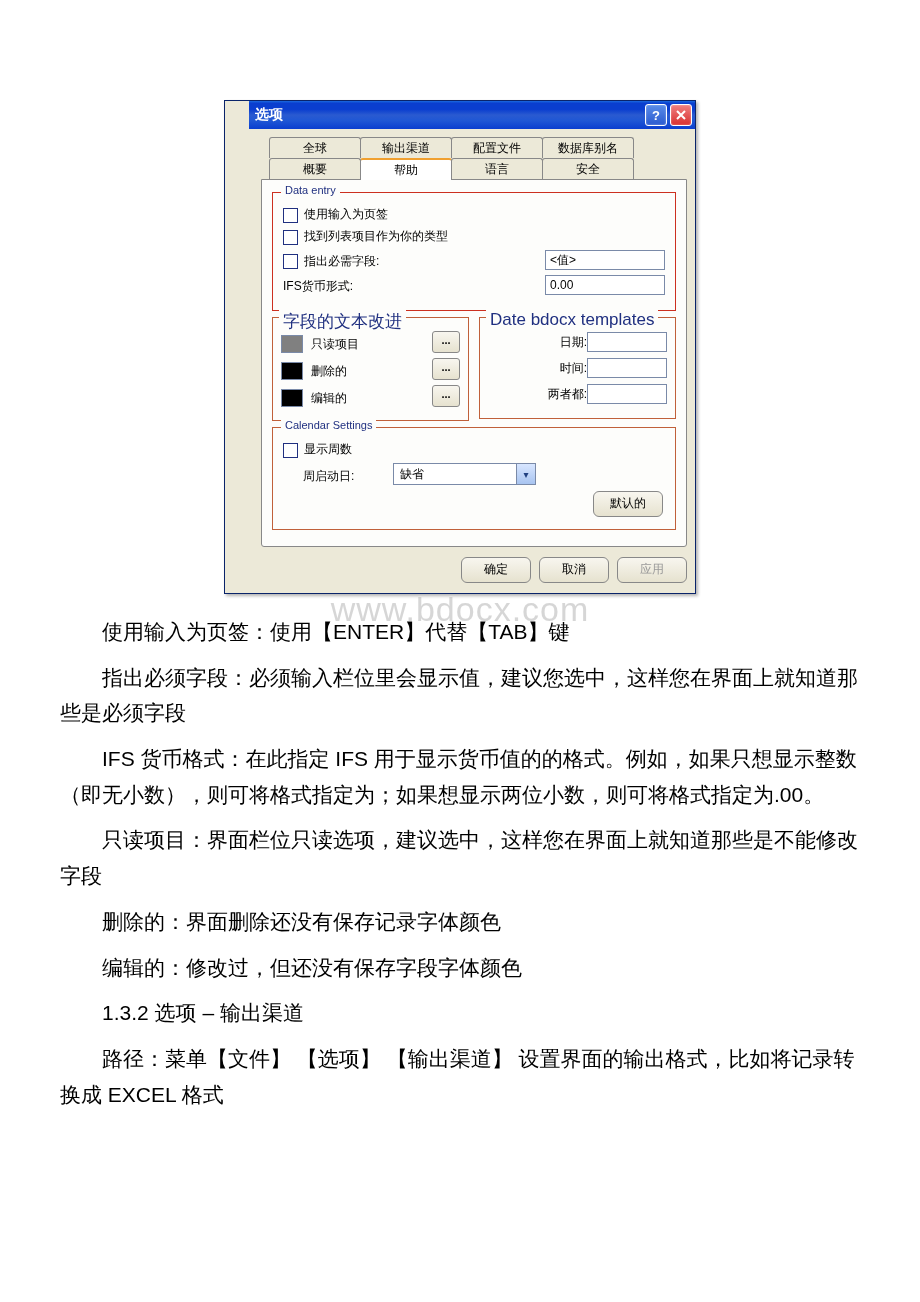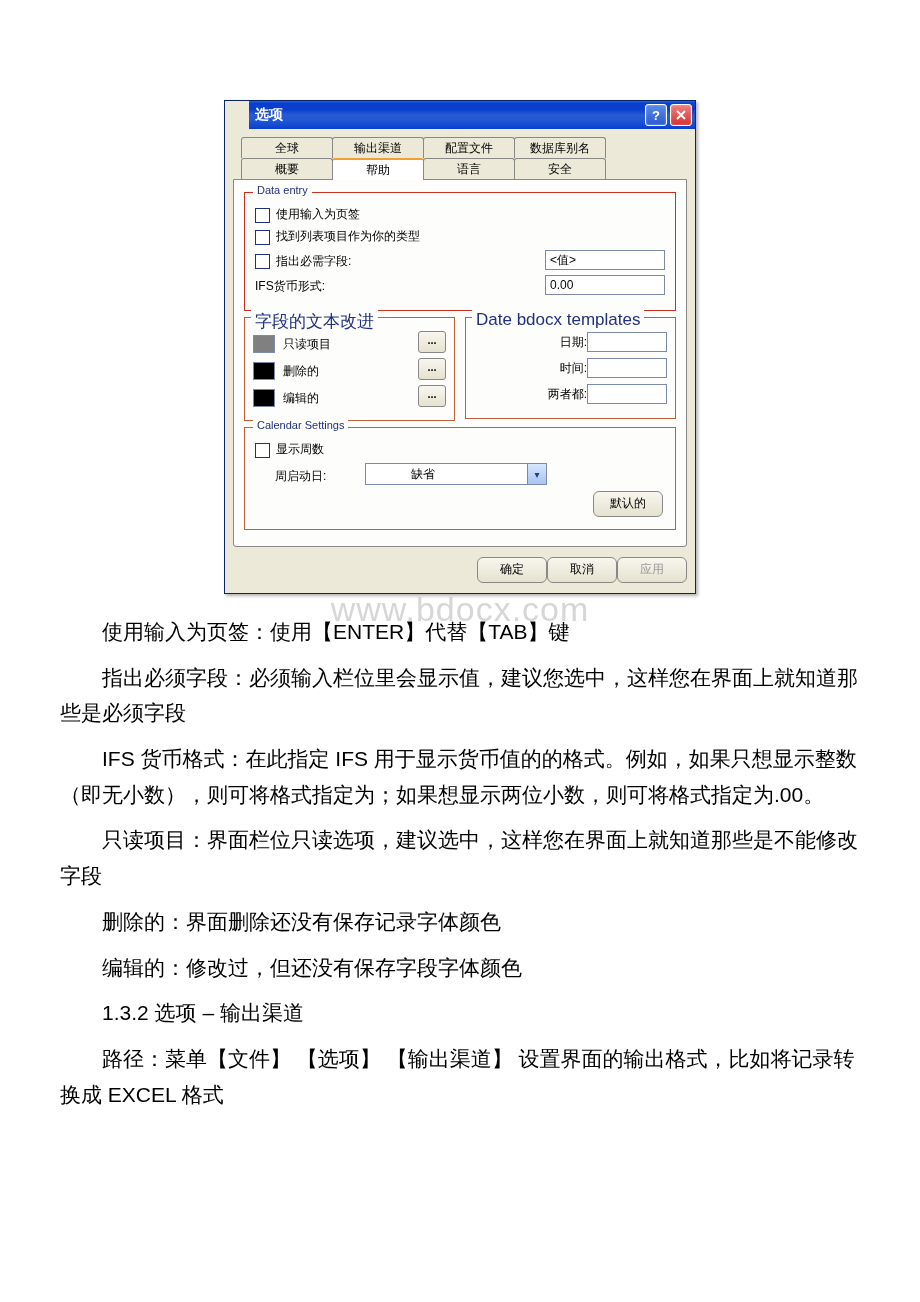--- a/index.html
+++ b/index.html
@@ -40,20 +40,21 @@
     display: flex; align-items: center; justify-content: center;
     font-size: 13px; font-weight: bold;
     box-shadow: inset 0 0 2px rgba(255,255,255,.5);
   }
   .help-btn { background: linear-gradient(to bottom,#5a8ce8,#2a5ad0); color:#fff;}
   .close-btn { background: linear-gradient(to bottom,#f08080,#d83030); color:#fff; font-family: Arial; }
   .dlg-body {
     padding: 8px 8px 10px 8px;
     font-size: 12px;
     color: #000;
+    margin-left: 28px;
   }
   
   .tab-row { display: flex; margin-left: 8px; }
   .tab {
     width: 90px;
     height: 20px;
     border: 1px solid #888;
     border-bottom: none;
     background: #ece9d8;
     text-align: center;
@@ -138,42 +139,41 @@
   .date-row { display: flex; align-items: center; justify-content: flex-end; margin: 6px 0; font-size: 12px;}
   .date-row .textbox { min-width: 70px; }
   .inline-label { width: 90px; }
   .combo {
     display: inline-flex;
     border: 1px solid #7a8aa8;
     height: 20px;
     background: #fff;
     align-items: center;
     font-size: 12px;
-    padding-left: 39px;
   }
   .combo-text { padding: 0 6px; width: 110px; }
   .combo-arrow {
     width: 18px; height: 100%;
     border-left: 1px solid #7a8aa8;
     background: linear-gradient(to bottom,#d8e6ff,#a8c4f0);
     display: flex; align-items:center; justify-content:center;
     color: #204080;
     font-size: 10px;
   }
   .btn {
     min-width: 68px; height: 24px;
     border: 1px solid #888;
     background: linear-gradient(to bottom,#f8f6ef,#e6e2cf);
     border-radius: 6px;
     font-size: 12px;
     text-align: center;
     line-height: 22px;
   }
   .btn.disabled { color: #999; }
-  .btn-row { display: flex; justify-content: flex-end; margin-top: 10px; }
+  .btn-row { display: flex; gap: 8px; justify-content: flex-end; margin-top: 10px; }
   .default-row { display: flex; justify-content: flex-end; margin: 6px 2px 2px 0;}
   
   .watermark {
     text-align: center;
     color: rgba(180,180,180,0.55);
     font-size: 34px;
     letter-spacing: 1px;
     margin-top: -20px;
     height: 0;
     position: relative;

